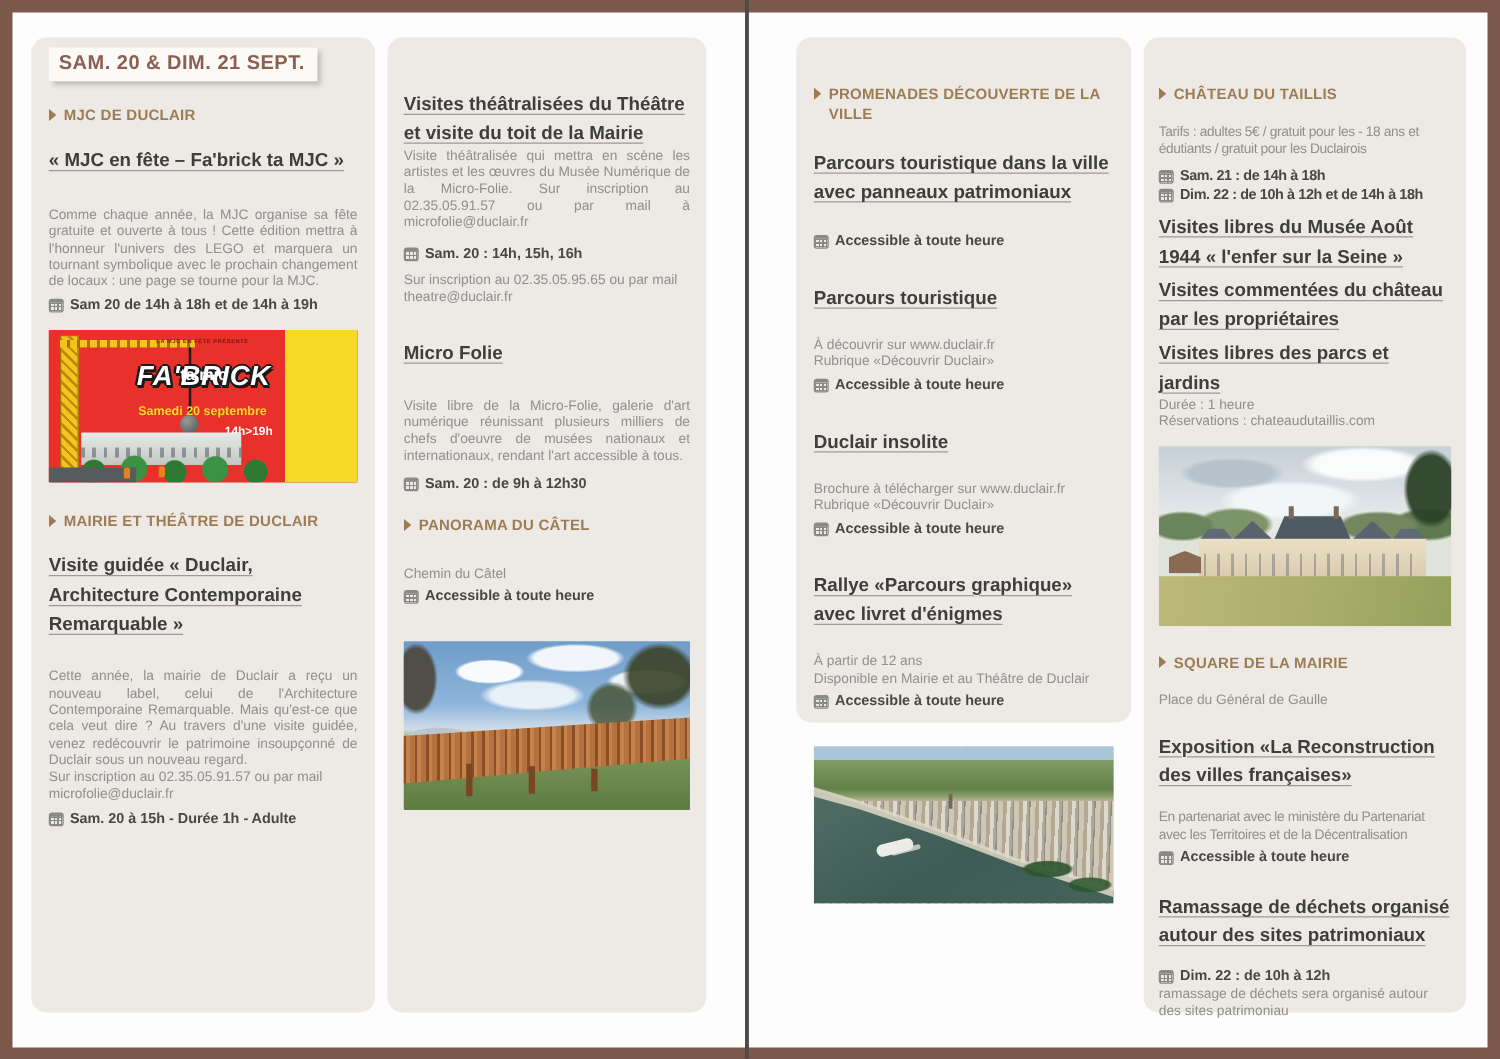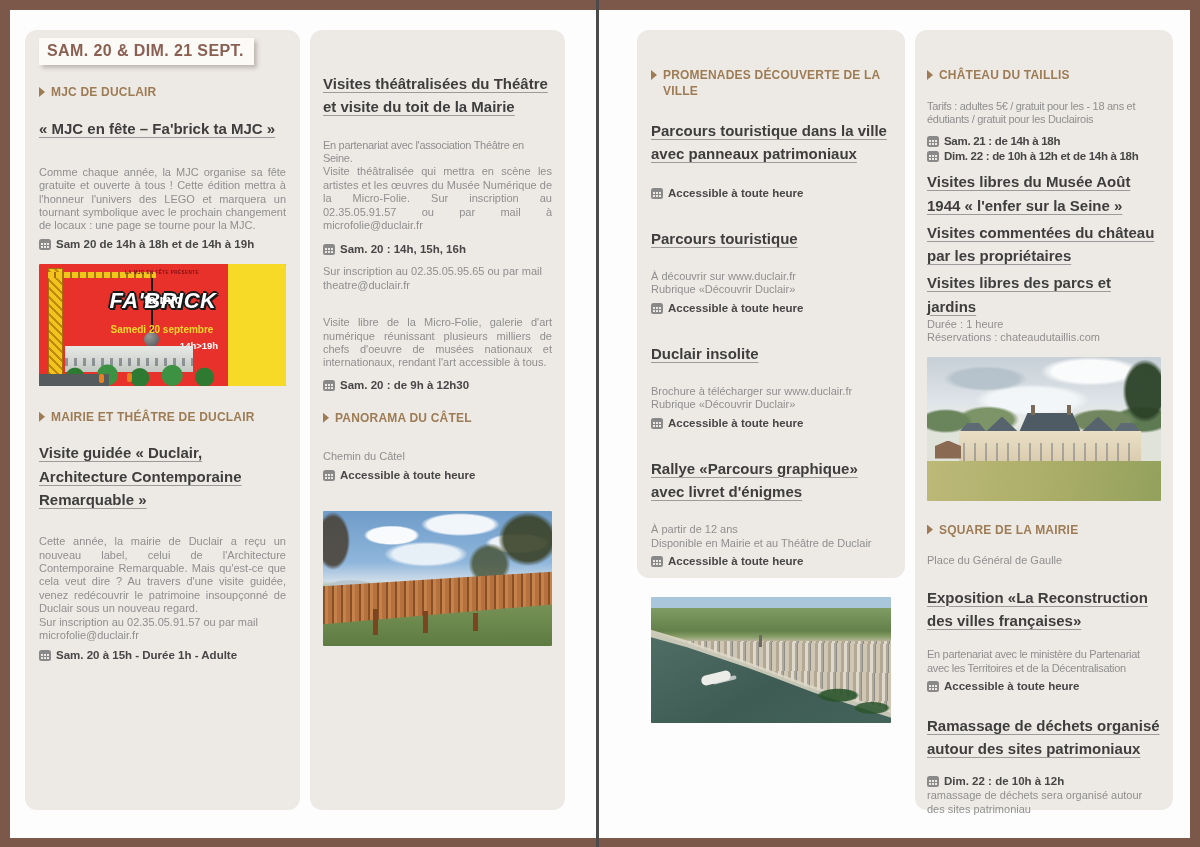--- a/index.html
+++ b/index.html
@@ -193,29 +193,29 @@
 
   <div class="sched mt6">
     <span class="cal-icon"></span>
     <span>Sam. 20 à 15h - Durée 1h - Adulte</span>
   </div>
 </div>
 
 <div class="box" id="box2">
   <div class="sub mt34">Visites théâtralisées du Théâtre et visite du toit de la Mairie</div>
 
-  <div class="body left tight mt20">En partenariat avec l'association Théâtre en Seine.</div>
   <div class="body">Visite théâtralisée qui mettra en scène les artistes et les œuvres du Musée Numérique de la Micro-Folie. Sur inscription au 02.35.05.91.57 ou par mail à microfolie@duclair.fr</div>
 
   <div class="sched mt10">
     <span class="cal-icon"></span>
     <span>Sam. 20 : 14h, 15h, 16h</span>
   </div>
   <div class="body left mt8">Sur inscription au 02.35.05.95.65 ou par mail theatre@duclair.fr</div>
 
+  <div class="sub mt26">Micro Folie</div>
 
   <div class="body mt24">Visite libre de la Micro-Folie, galerie d'art numérique réunissant plusieurs milliers de chefs d'oeuvre de musées nationaux et internationaux, rendant l'art accessible à tous.</div>
 
   <div class="sched mt8">
     <span class="cal-icon"></span>
     <span>Sam. 20 : de 9h à 12h30</span>
   </div>
 
   <div class="sec mt18">
     <span class="arrow-icon"></span>

